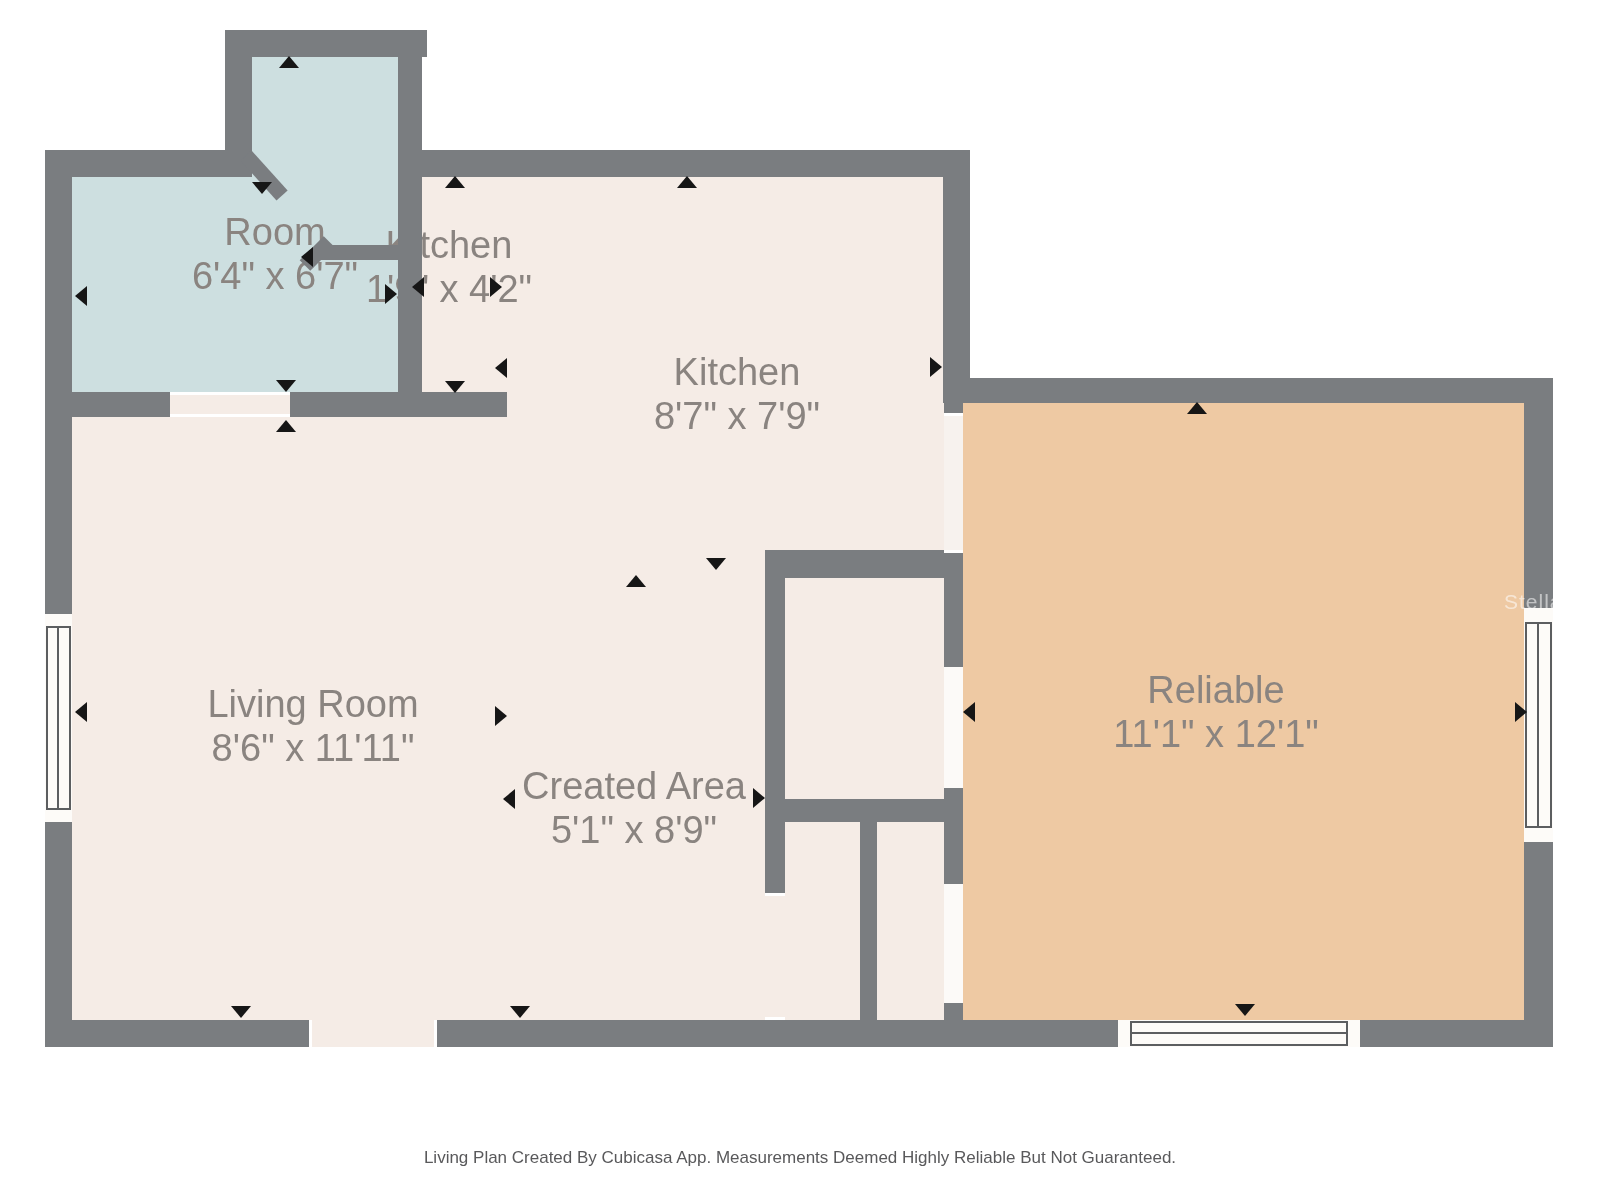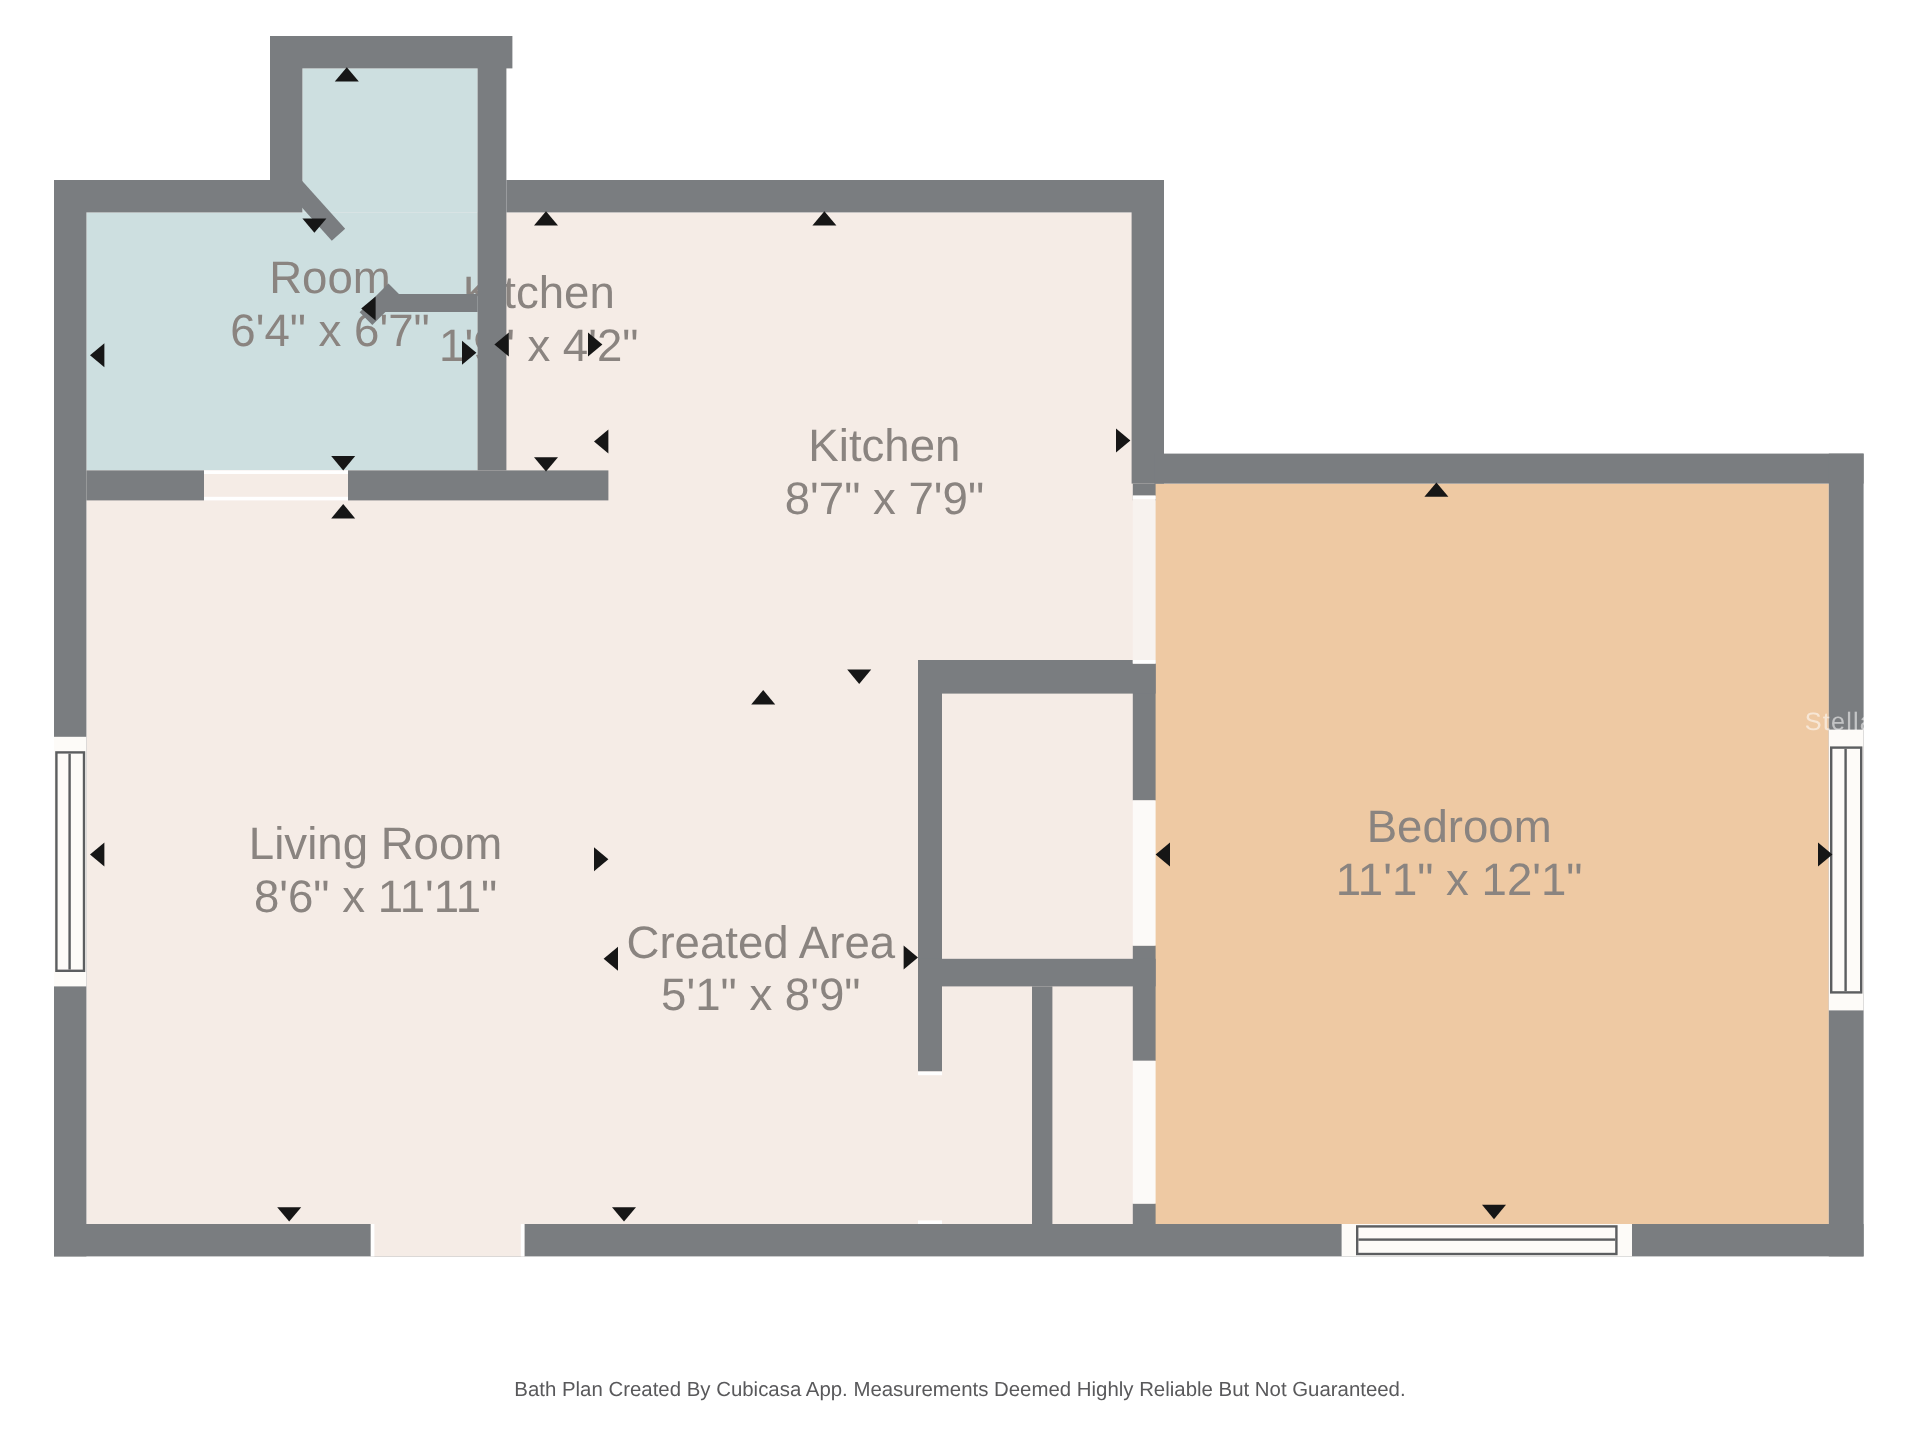--- a/index.html
+++ b/index.html
@@ -65,21 +65,21 @@
   </div>
   <div class="room-label" style="left:289px;top:726px;margin-left:24px;">
     <div>Living Room</div>
     <div>8'6" x 11'11"</div>
   </div>
   <div class="room-label" style="left:634px;top:808px;">
     <div>Created Area</div>
     <div>5'1" x 8'9"</div>
   </div>
   <div class="room-label" style="left:1216px;top:712px;">
-    <div>Bedroom</div>
+    <div>Reliable</div>
     <div>11'1" x 12'1"</div>
   </div>
 
   <div class="wall" style="left:45px;top:150px;width:27px;height:897px;"></div>
   <div class="wall" style="left:45px;top:150px;width:180px;height:27px;"></div>
   <div class="wall" style="left:225px;top:30px;width:27px;height:147px;"></div>
   <div class="wall" style="left:225px;top:30px;width:202px;height:27px;"></div>
   <div class="wall" style="left:398px;top:30px;width:24px;height:362px;"></div>
   <div class="wall" style="left:422px;top:150px;width:548px;height:27px;"></div>
   <div class="wall" style="left:943px;top:150px;width:27px;height:253px;"></div>
@@ -143,15 +143,15 @@
   <div class="tri tri-right" style="left:753px;top:788px;"></div>
   <div class="tri tri-down" style="left:231px;top:1006px;"></div>
   <div class="tri tri-down" style="left:510px;top:1006px;"></div>
   <div class="tri tri-up" style="left:1187px;top:402px;"></div>
   <div class="tri tri-left" style="left:963px;top:702px;"></div>
   <div class="tri tri-right" style="left:1515px;top:702px;"></div>
   <div class="tri tri-down" style="left:1235px;top:1004px;"></div>
 
   <div class="watermark">StellarMLS</div>
 
-  <div class="footer">Bath Plan Created By Cubicasa App. Measurements Deemed Highly Reliable But Not Guaranteed.</div>
+  <div class="footer">Living Plan Created By Cubicasa App. Measurements Deemed Highly Reliable But Not Guaranteed.</div>
 
 </div>
 
 </body></html>

